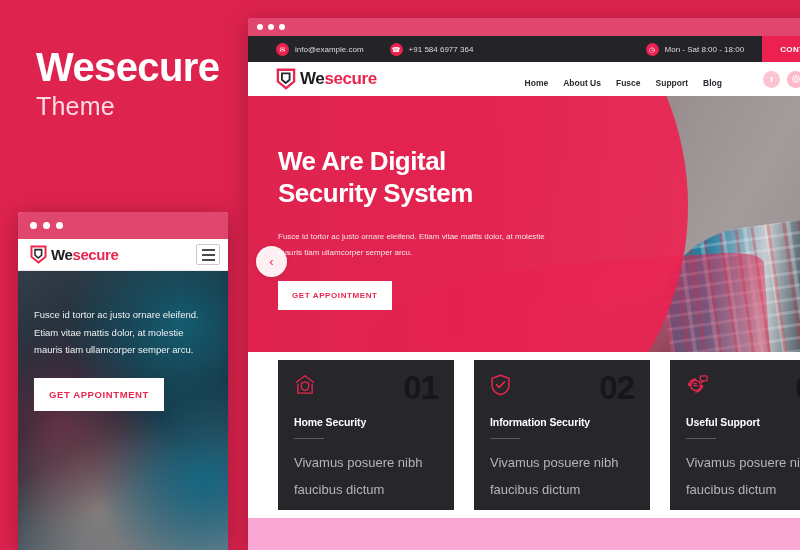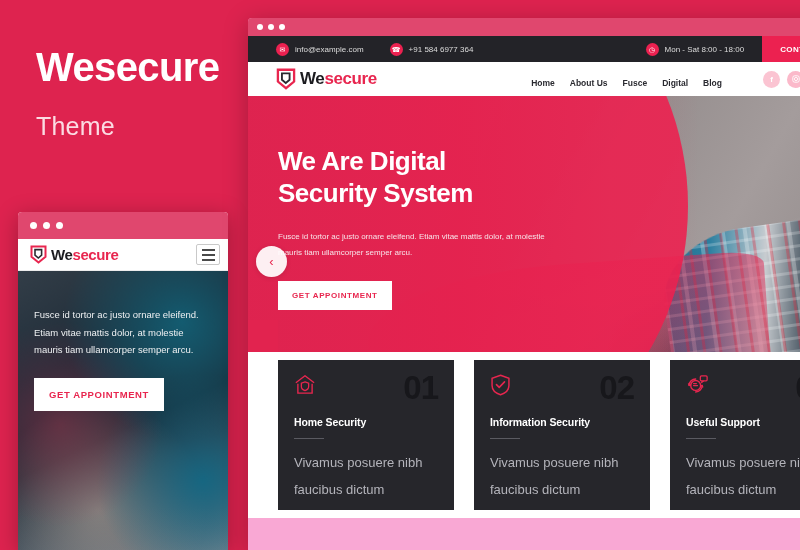--- a/index.html
+++ b/index.html
@@ -21,21 +21,21 @@
     font-size: 40px;
     font-weight: bold;
     color: #ffffff;
     letter-spacing: -0.6px;
     line-height: 1.05;
   }
   .promo-sub {
     font-size: 25px;
     font-weight: 300;
     color: #fbdbe3;
-    margin-top: 24px;
+    margin-top: 4px;
     letter-spacing: 0.2px;
   }
   .promo-by {
     font-size: 14px;
     color: #f9ccd7;
     margin-top: 20px;
     letter-spacing: 0.1px;
   }
 
   
@@ -432,21 +432,21 @@
           <path d="M1.5 1.5h14v10.2L8.5 17.5 1.5 11.7Z" fill="none" stroke="#e8264f" stroke-width="2"></path>
           <path d="M5 4.6h6.6v5.6L8.3 13 5 10.2Z" fill="none" stroke="#2a2a30" stroke-width="1.6"></path>
         </svg>
       </span>
       <span class="logo-text"><span class="we">We</span><span class="secure">secure</span></span>
     </div>
     <nav class="nav-links">
       <a>Home</a>
       <a>About Us</a>
       <a>Fusce</a>
-      <a>Digital</a>
+      <a>Support</a>
       <a>Blog</a>
       <span class="nav-social">
         <span class="soc" style="background:#fbc4d2">f</span>
         <span class="soc" style="background:#fbb9ca">
           <svg width="8" height="8" viewBox="0 0 10 10">
               <rect x="1" y="1" width="8" height="8" rx="2.4" fill="none" stroke="#fff" stroke-width="1.1"></rect>
               <circle cx="5" cy="5" r="2" fill="none" stroke="#fff" stroke-width="1.1"></circle>
             </svg>
         </span>
         <span class="soc" style="background:#f98ead">

